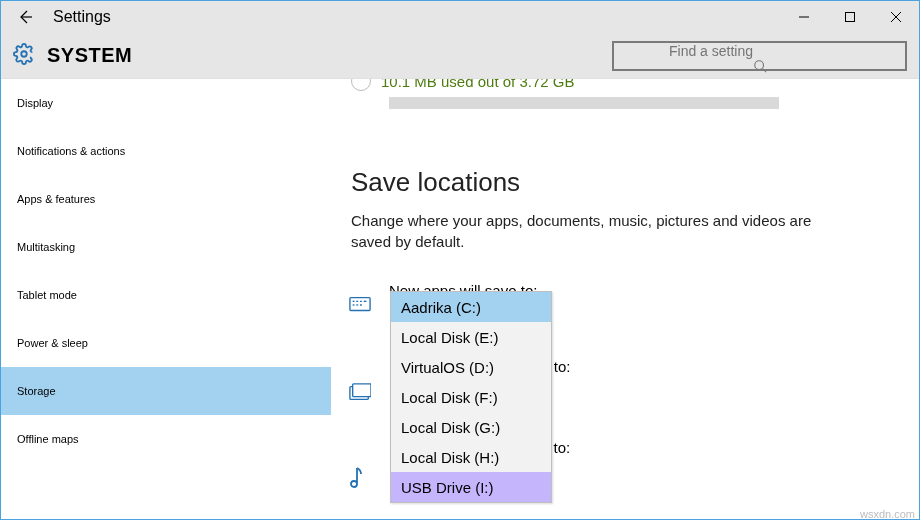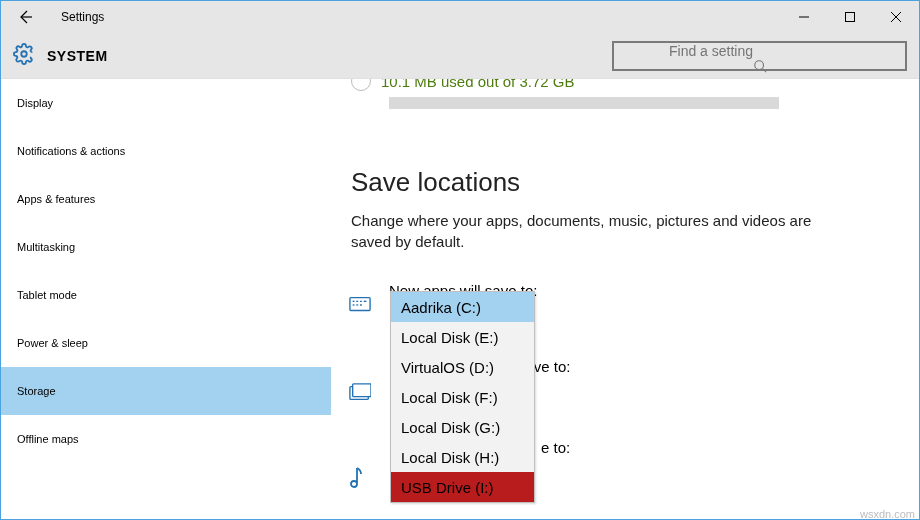--- a/index.html
+++ b/index.html
@@ -1,29 +1,29 @@
 <!DOCTYPE html>
 <html><head>
   <meta charset="utf-8">
   <style>
     * { margin: 0; padding: 0; box-sizing: border-box; font-family: "Segoe UI", Arial, sans-serif; }
     body { width: 920px; height: 520px; background: #fff; border: 1px solid #4aa3df; overflow: hidden; position: relative; }
 
     
     .titlebar { height: 32px; background: #e6e6e6; display: flex; align-items: center; padding-left: 8px; }
     .titlebar .back { width: 32px; height: 32px; display:flex; align-items:center; justify-content:center; font-size:18px; color:#000; }
-    .titlebar .appname { font-size: 12px; margin-left: 20px; }
+    .titlebar .appname { font-size: 16px; margin-left: 12px; }
     .titlebar .spacer { flex: 1; }
     .winbtn { width: 46px; height: 32px; display:flex; align-items:center; justify-content:center; }
     .winbtn svg { stroke:#000; fill:none; }
 
     
     .header { height: 46px; background: #e6e6e6; display:flex; align-items:center; padding: 0 12px; border-bottom: 1px solid #e0e0e0; }
     .gear { margin-right: 12px; color:#2472b3; }
-    .section-title { font-size: 14px; font-weight: 600; letter-spacing: 0.5px; }
+    .section-title { font-size: 20px; font-weight: 600; letter-spacing: 0.5px; }
     .header-spacer { flex: 1; }
     .searchbox { width: 295px; height: 30px; border: 2px solid #7a7a7a; display:flex; align-items:center; padding: 0 8px; background: #e6e6e6; flex-direction: column; }
     .searchbox input { flex:1; border:none; outline:none; background:transparent; font-size:14px; color:#666; }
     .searchbox .sicon { color:#666; }
 
     
     .body { display:flex; height: calc(520px - 32px - 46px); }
     .sidebar { width: 330px; background:#fff; overflow:hidden; }
     .navitem { height: 48px; display:flex; align-items:center; padding-left:16px; font-size:11px; color:#000; cursor:pointer; }
     .navitem.selected { background:#a3d1f0; }
@@ -31,24 +31,24 @@
     
     .content { flex:1; padding: 0 20px 0 20px; position:relative; overflow:hidden; }
     .usage-cut { font-size:15px; color:#4d7c0f; margin-top:-6px; overflow:hidden; }
     .usage-icon { display:inline-block; width:20px; height:20px; border:1.5px solid #bbb; border-radius:50%; margin-right:10px; vertical-align:middle; position:relative; top:-2px; }
     .usage-bar { height:12px; width:390px; background:#d9d9d9; margin-left:38px; margin-top:4px; }
     .h1 { font-size:26px; font-weight:300; color:#222; margin-top:58px; }
     .desc { font-size:15px; color:#222; margin-top:12px; line-height:1.4; width:480px;}
     .label-row { font-size:15px; margin-top:30px; margin-left:38px; }
 
     
-    .dropdown-open { position:absolute; left:389px; top:290px; width:145px; border:1px solid #bfbfbf; background:#f2f2f2; box-shadow: 1px 1px 2px rgba(0,0,0,0.15); z-index:10; }
+    .dropdown-open { position:absolute; left:389px; top:290px; width:162px; border:1px solid #bfbfbf; background:#f2f2f2; box-shadow: 1px 1px 2px rgba(0,0,0,0.15); z-index:10; }
     .dd-item { height:30px; display:flex; align-items:center; padding-left:10px; font-size:15px; background:#f2f2f2; cursor:pointer;}
     .dd-item.first { background:#a3d1f0; }
-    .dd-item.last { background:#b91c1c; }
+    .dd-item.last { background:#c4b5fd; }
 
     .music-icon { position:absolute; left:348px; top:465px; color:#2472b3; }
     .docs-icon { position:absolute; left:348px; top:382px; color:#2472b3; }
     .apps-icon { position:absolute; left:348px; top:295px; color:#2472b3; }
 
     .docs-label-partial { position:absolute; left:492px; top:357px; font-size:15px;}
     .music-label-partial { position:absolute; left:540px; top:438px; font-size:15px;}
 
     .watermark { position:absolute; right:4px; bottom:-1px; font-size:11px; color:#bdbdbd; }
   </style>

